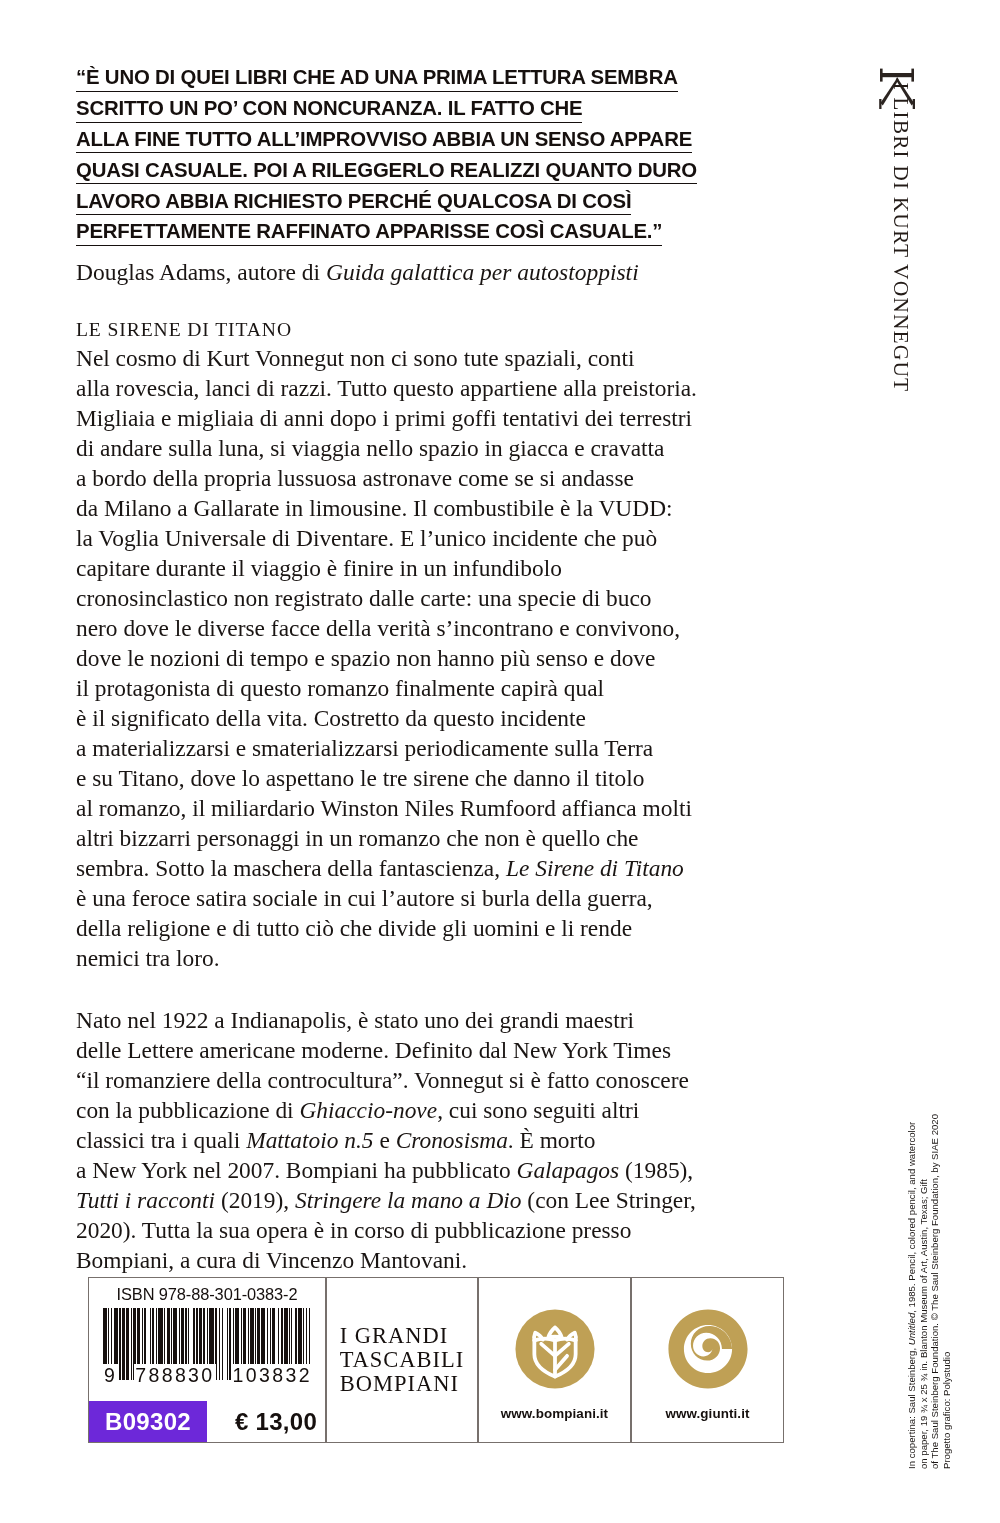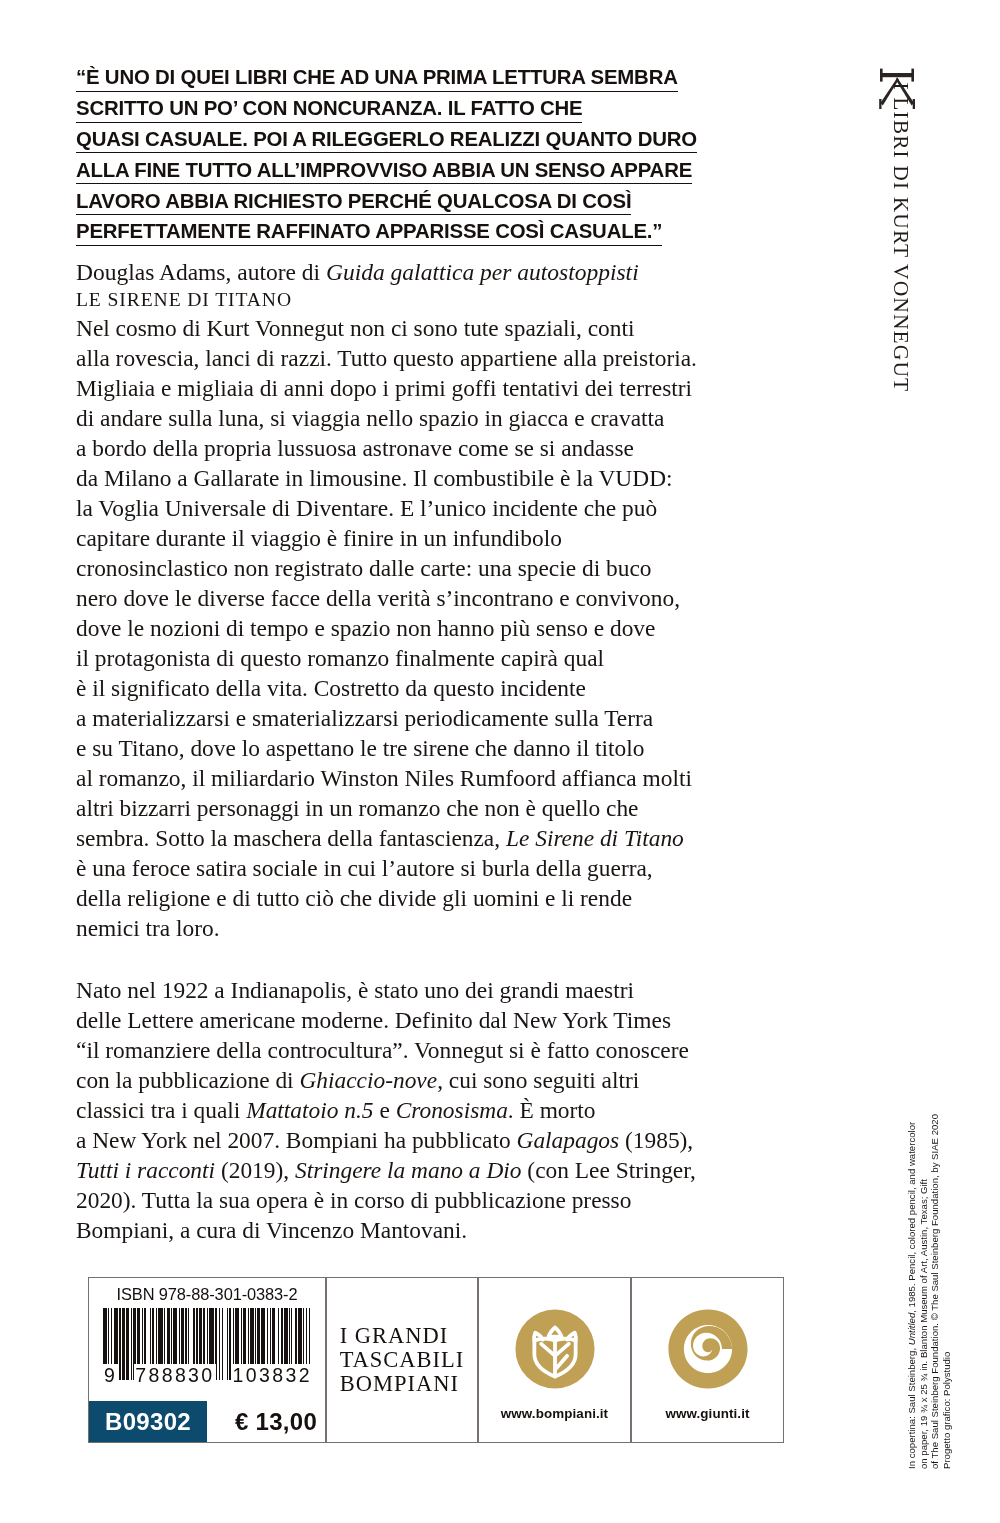--- a/index.html
+++ b/index.html
@@ -55,20 +55,21 @@
     font-size: 23.5px;
     line-height: 29px;
     margin-top: 12px;
     color: #1a1513;
     white-space: nowrap;
   }
   .quote-attrib i { font-style: italic; }
 
   
   .section {
+    margin-top: 30px;
   }
   .sec-head {
     font-size: 19.6px;
     letter-spacing: 0.9px;
     line-height: 25px;
     margin-bottom: 1px;
     white-space: nowrap;
   }
   .body-txt {
     font-size: 23.4px;
@@ -185,21 +186,21 @@
     background: transparent;
   }
   .bc-digits .grp { background: #fff; padding: 0 1px; }
   .price-row {
     margin-top: auto;
     display: flex;
     height: 41px;
     border-top: 0;
   }
   .code-box {
-    background: #0c4a6e;
+    background: #6d28d9;
     color: #ffffff;
     font-family: "Liberation Sans", sans-serif;
     font-weight: bold;
     font-size: 24px;
     letter-spacing: 0.3px;
     display: flex;
     align-items: center;
     justify-content: center;
     width: 118px;
   }
@@ -256,22 +257,22 @@
 </head>
 <body>
 
 <div class="page">
 
   <div class="content-col">
 
     <div class="quote">
       <span class="qline">“È UNO DI QUEI LIBRI CHE AD UNA PRIMA LETTURA SEMBRA</span>
       <span class="qline">SCRITTO UN PO’ CON NONCURANZA. IL FATTO CHE</span>
+      <span class="qline">ALLA FINE TUTTO ALL’IMPROVVISO ABBIA UN SENSO APPARE</span>
       <span class="qline">QUASI CASUALE. POI A RILEGGERLO REALIZZI QUANTO DURO</span>
-      <span class="qline">ALLA FINE TUTTO ALL’IMPROVVISO ABBIA UN SENSO APPARE</span>
       <span class="qline">LAVORO ABBIA RICHIESTO PERCHÉ QUALCOSA DI COSÌ</span>
       <span class="qline">PERFETTAMENTE RAFFINATO APPARISSE COSÌ CASUALE.”</span>
     </div>
 
     <div class="quote-attrib"><span>Douglas Adams, autore di </span><i>Guida galattica per autostoppisti</i></div>
 
     <div class="section">
       <div class="sec-head">LE SIRENE DI TITANO</div>
       <div class="body-txt">
         <span class="ln">Nel cosmo di Kurt Vonnegut non ci sono tute spaziali, conti</span>

